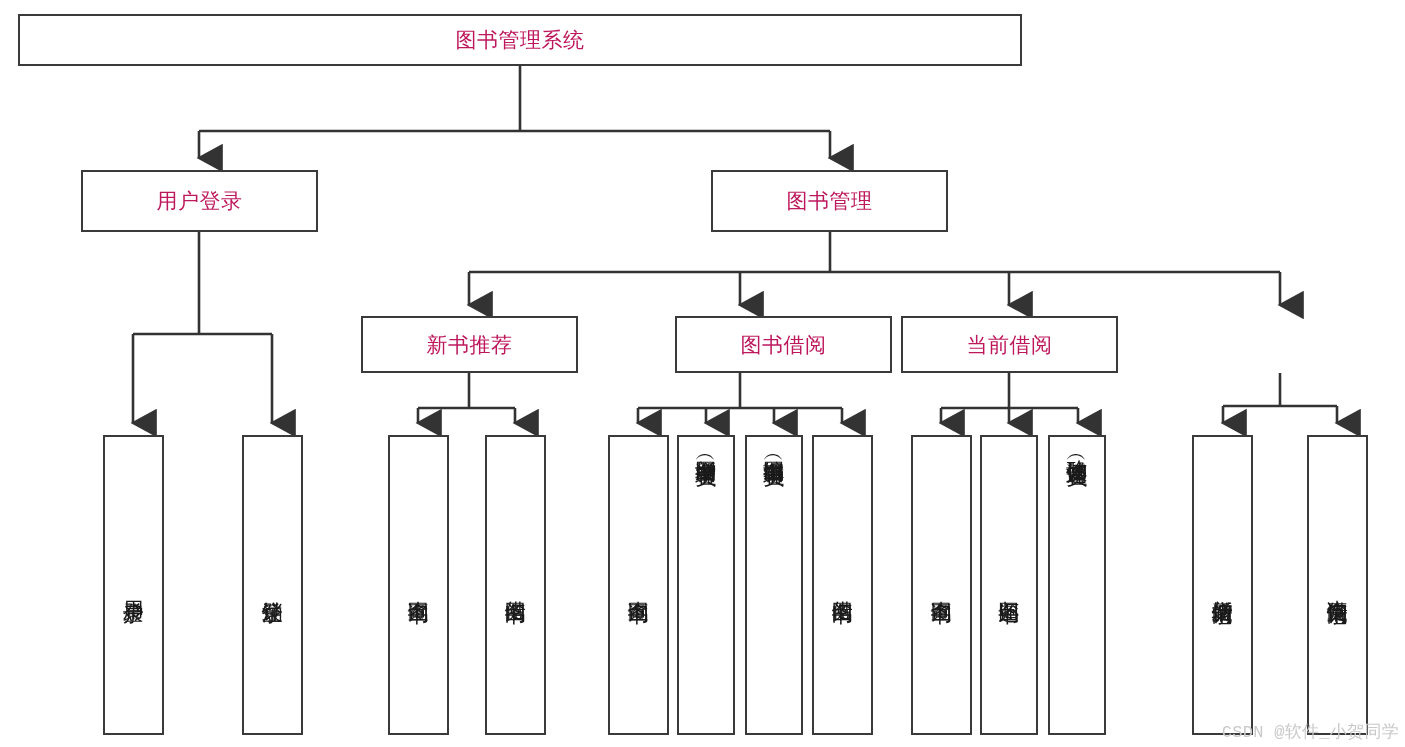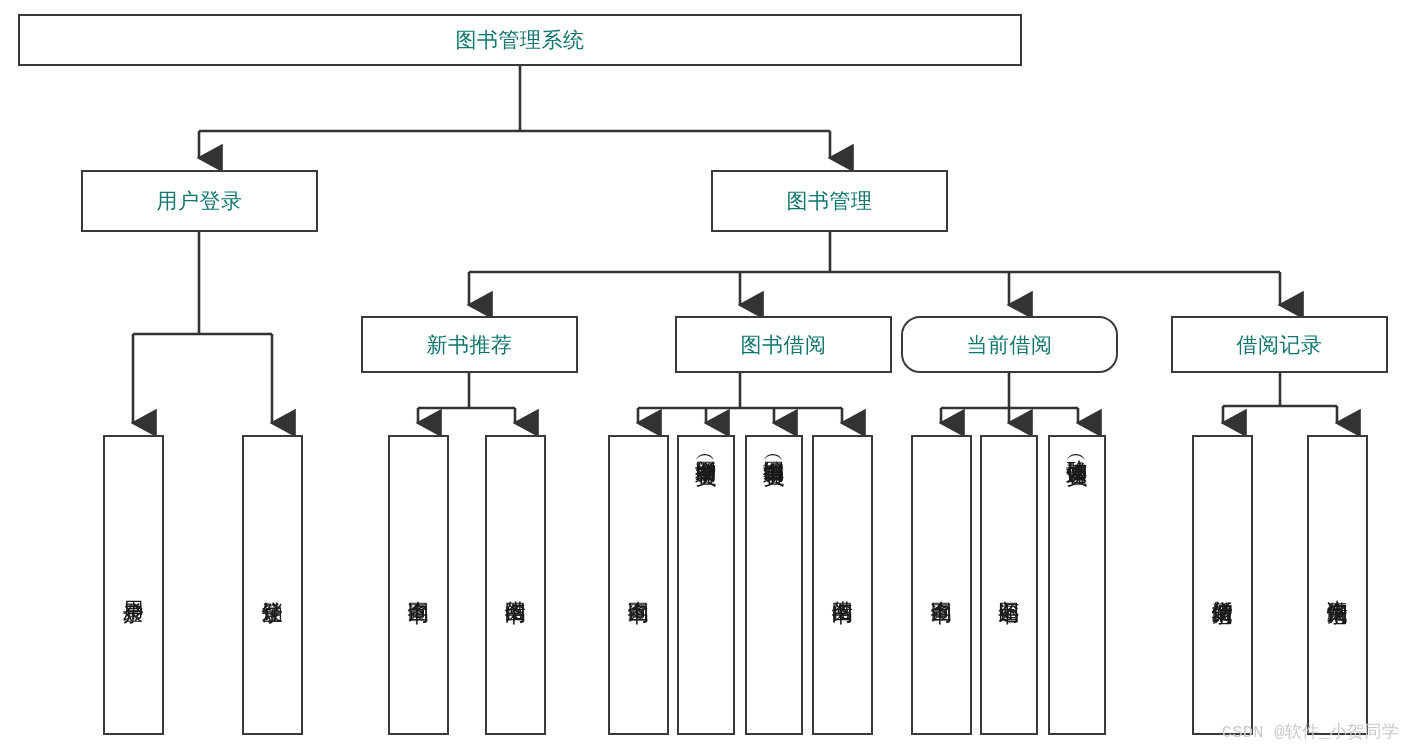--- a/index.html
+++ b/index.html
@@ -31,21 +31,21 @@
     box-sizing: border-box;
     background: #ffffff;
     border: 2.5px solid #3a3a3a;
     display: flex;
     align-items: center;
     justify-content: center;
     overflow: hidden;
   }
   .node-label-h {
     font-size: 21px;
-    color: #0f766e;
+    color: #be185d;
     line-height: 1.1;
     white-space: nowrap;
     letter-spacing: 0.5px;
   }
   .node-label-v {
     font-size: 21px;
     color: #1a1a1a;
     writing-mode: vertical-rl;
     text-orientation: upright;
     line-height: 1.12;
@@ -141,27 +141,24 @@
   </div>
 
   <div class="node-box" style="left:711px; top:170px; width:237px; height:62px;">
     <span class="node-label-h">图书管理</span>
   </div>
 
   <div class="node-box" style="left:631px; top:316px; width:217px; height:57px;margin-left:44px;">
     <span class="node-label-h">图书借阅</span>
   </div>
 
-  <div class="node-box" style="left:901px; top:316px; width:217px; height:57px;border-radius:19px;">
+  <div class="node-box" style="left:901px; top:316px; width:217px; height:57px;">
     <span class="node-label-h">当前借阅</span>
   </div>
 
-  <div class="node-box" style="left:1171px; top:316px; width:217px; height:57px;">
-    <span class="node-label-h">借阅记录</span>
-  </div>
 
   <div class="node-box leaf-box" style="left:103px; top:435px; width:61px; height:300px;">
     <span class="node-label-v">用户登录</span>
   </div>
 
   <div class="node-box leaf-box" style="left:242px; top:435px; width:61px; height:300px;">
     <span class="node-label-v">注销登录</span>
   </div>
 
   <div class="node-box leaf-box" style="left:388px; top:435px; width:61px; height:300px;">

